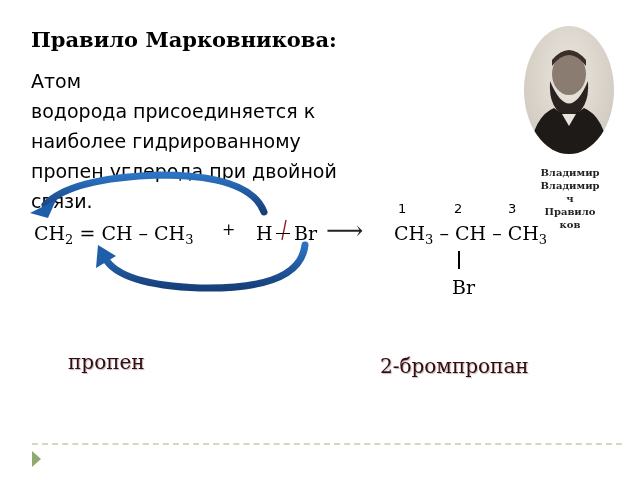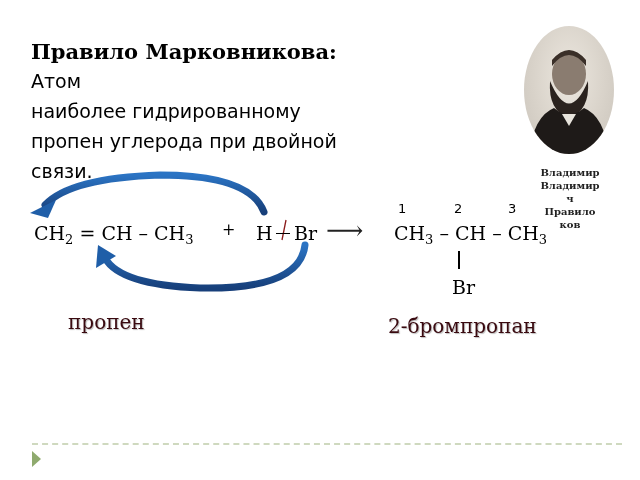--- a/index.html
+++ b/index.html
@@ -6,35 +6,34 @@
   body {
     width: 640px; height: 480px; position: relative; overflow: hidden;
     background: #ffffff; color: #000;
     font-family: "DejaVu Sans", sans-serif;
   }
   .abs { position: absolute; }
   .title {
     left: 31px; top: 27px;
     font-family: "DejaVu Serif", serif; font-weight: bold; font-size: 21px;
     white-space: nowrap;
-    margin-top: 12px;
   }
   .rule-text {
     left: 31px; top: 66px; width: 400px;
     font-size: 19px; line-height: 30px;
   }
   .rule-text span { display: block; white-space: nowrap; }
   .chem {
     font-family: "DejaVu Serif", serif; font-size: 19px; white-space: nowrap;
   }
   .chem sub { font-size: 13px; vertical-align: -4px; line-height: 0; }
   .num { font-family: "DejaVu Sans", sans-serif; font-size: 13px; }
   .caption {
     font-family: "DejaVu Serif", serif; font-size: 20px; color: #3a0a10;
-    text-shadow: 1px 1px 1px #bbb; white-space: nowrap;
+    text-shadow: 1px 1px 1px #bbb; white-space: nowrap; margin-top: 40px;
   }
   .portrait {
     left: 524px; top: 26px; width: 90px; height: 128px; border-radius: 50%;
     background: radial-gradient(ellipse at 50% 40%, #ece7df 0%, #d9d3ca 55%, #c9c3ba 100%);
     overflow: hidden;
   }
   .portrait-name {
     left: 522px; top: 166px; width: 96px; text-align: center;
     font-family: "DejaVu Serif", serif; font-weight: bold; font-size: 10px; line-height: 13px;
     color: #222;
@@ -49,20 +48,21 @@
     border-left: 9px solid #8faa6e;
   }
 </style>
 </head>
 <body>
 
 <div class="abs title">Правило Марковникова:</div>
 
 <div class="abs rule-text">
   <span>Атом</span>
+  <span>водорода присоединяется к</span>
   <span>наиболее  гидрированному</span>
   <span>пропен углерода при  двойной</span>
   <span>связи.</span>
 </div>
 
 <div class="abs portrait">
   <svg width="90" height="128" viewBox="0 0 90 128">
     <ellipse cx="45" cy="48" rx="17" ry="21" fill="#8a7c70"></ellipse>
     <path d="M28 40 Q45 18 62 40 L62 34 Q45 14 28 34 Z" fill="#3a2f28"></path>
     <path d="M26 55 Q45 100 64 55 Q66 85 45 92 Q24 85 26 55 Z" fill="#2a221e"></path>
@@ -115,16 +115,16 @@
 <div class="abs num" style="left:454px;top:201px">2</div>
 <div class="abs num" style="left:508px;top:201px">3</div>
 
 <div class="abs chem" style="left:394px;top:222px">
   <span>CH</span><sub>3</sub><span> – </span><span>CH</span><span> – </span><span>CH</span><sub>3</sub>
 </div>
 <div class="abs" style="left:458px;top:251px;width:0;height:18px;border-left:2px solid #000"></div>
 <div class="abs chem" style="left:452px;top:276px">Br</div>
 
 <div class="abs caption" style="left:68px;top:310px">пропен</div>
-<div class="abs caption" style="left:388px;top:314px">2-бромпропан</div>
+<div class="abs caption" style="left:380px;top:314px">2-бромпропан</div>
 
 <div class="abs footer-line"></div>
 <div class="abs footer-arrow"></div>
 
 </body></html>

